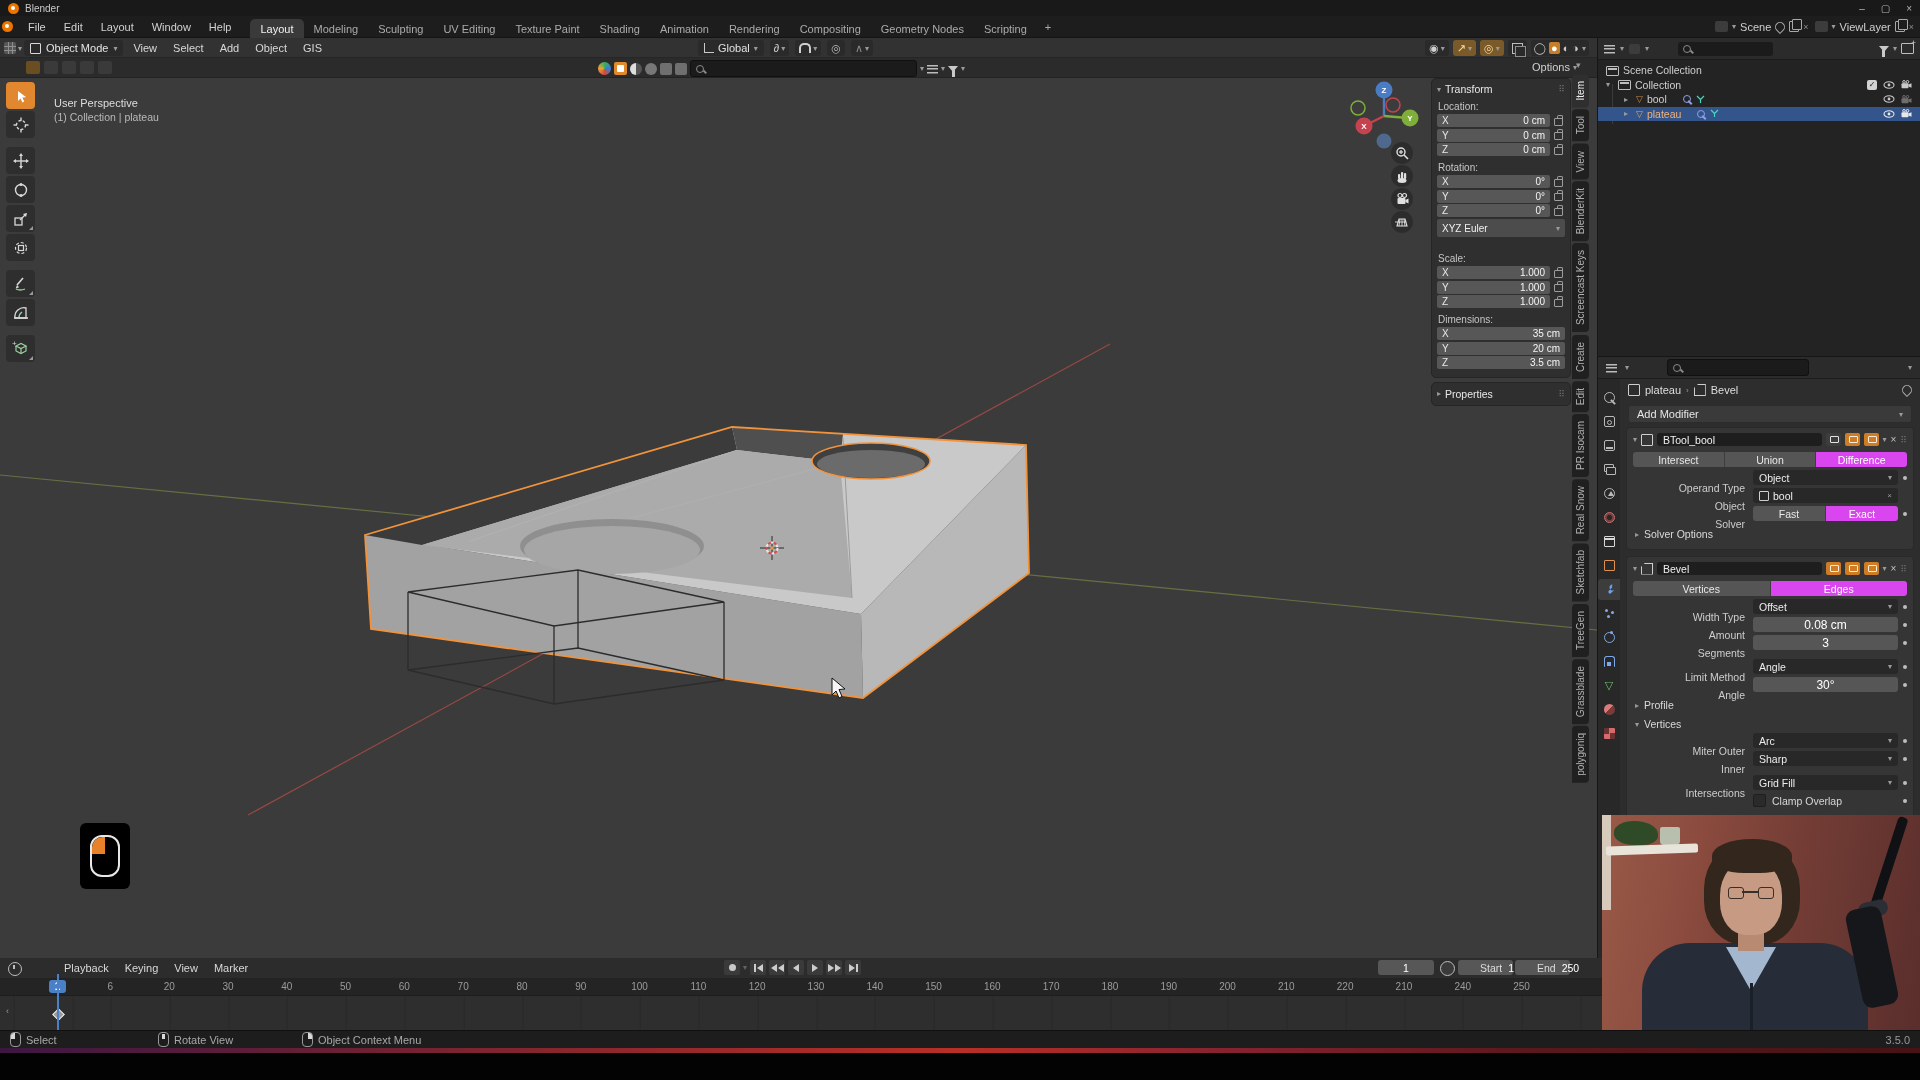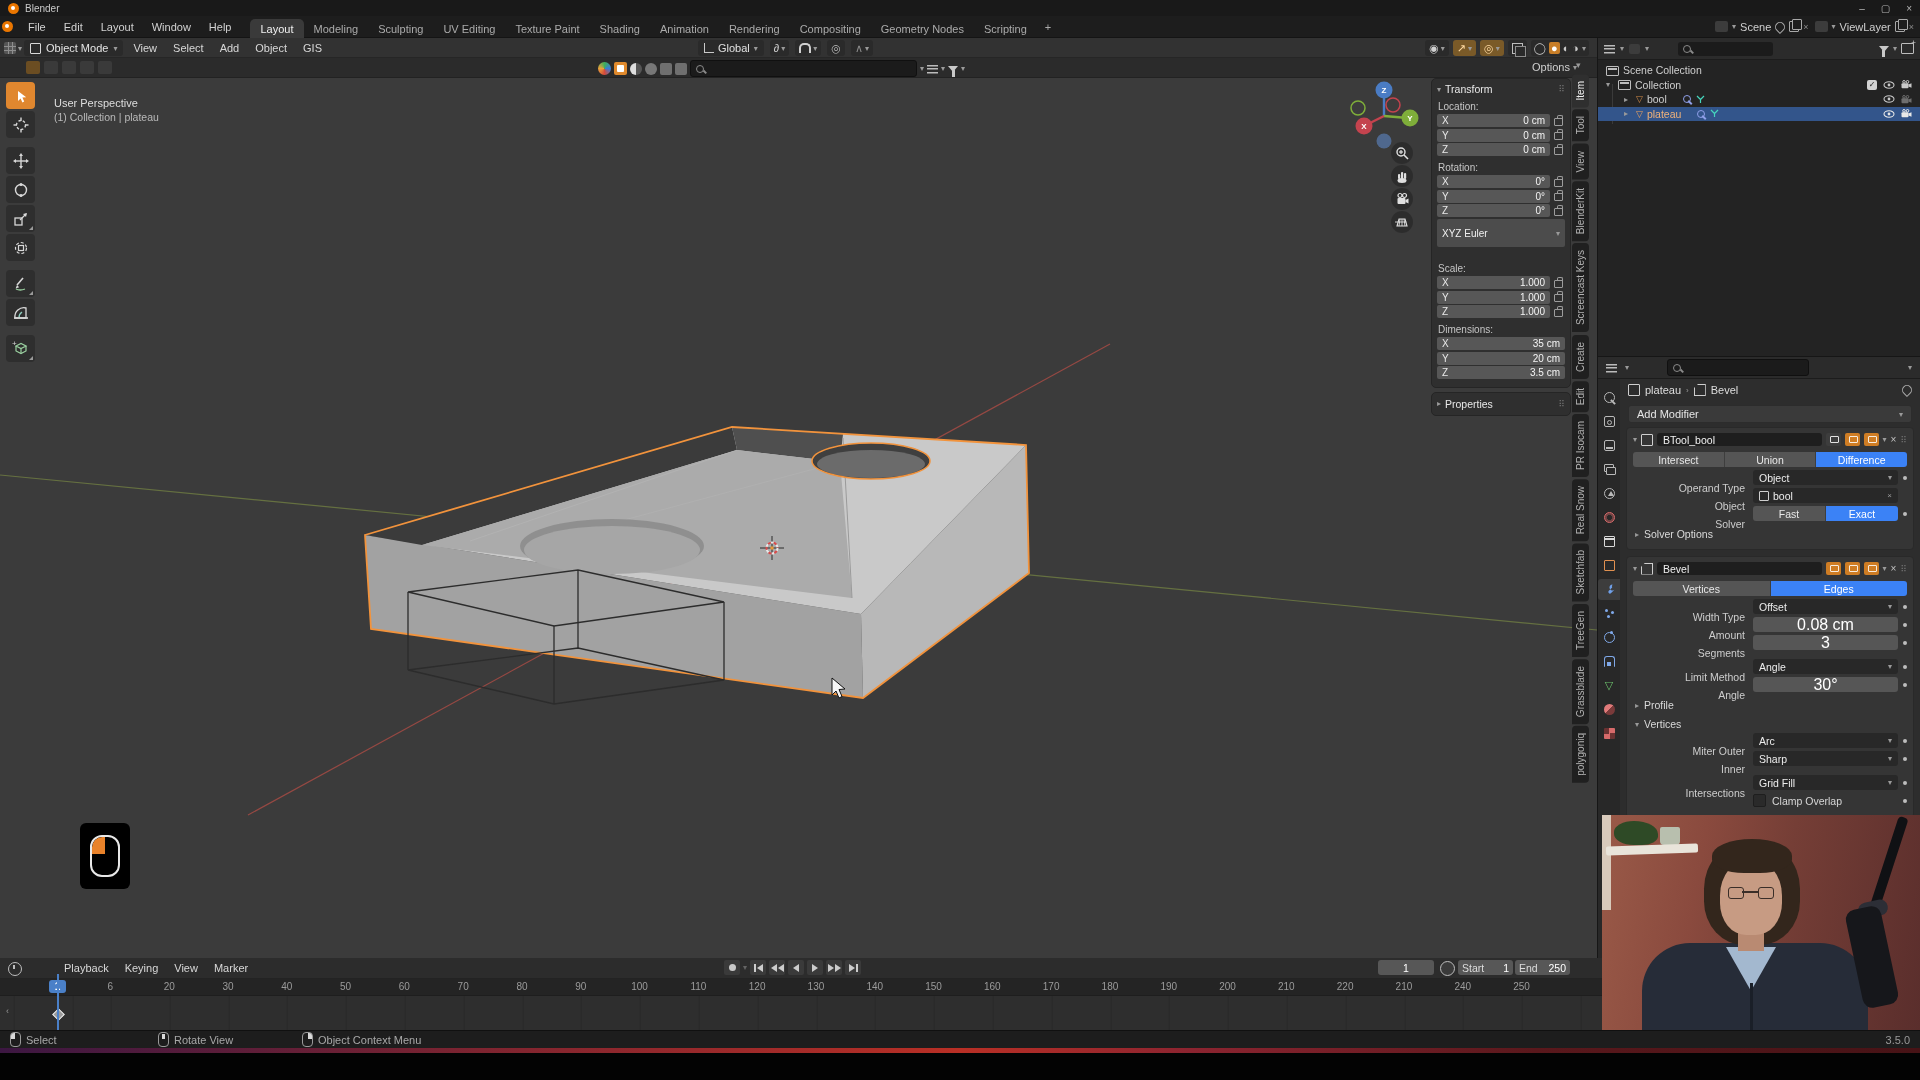--- a/index.html
+++ b/index.html
@@ -99,21 +99,21 @@
   #npanel{left:1431px;top:78px;width:140px;}
   .npanelbox{background:#2f2f2f;border:1px solid #252525;border-radius:5px;padding:4px 5px 6px;margin-bottom:4px;}
   .nph{display:flex;align-items:center;gap:4px;color:#e8e8e8;font-size:10.5px;}
   .grip{margin-left:auto;color:#6f6f6f;font-size:9px;letter-spacing:0;}
   .nsec{color:#c6c6c6;font-size:10px;margin:6px 1px 2px;}
   .frow{display:flex;align-items:center;gap:4px;margin-bottom:1.5px;}
   .ffield{flex:1;display:flex;justify-content:space-between;align-items:center;background:#575757;border-radius:2px;height:13px;padding:0 5px;font-size:10px;color:#f4f4f4;}
   .ffield .ax{color:#e8e8e8;}
   .lock{width:7px;height:6px;border:1px solid #9d9d9d;border-radius:1px;position:relative;margin:2px 2px 0 0;flex:0 0 auto;}
   .lock::before{content:"";position:absolute;top:-4px;left:2px;width:4px;height:3px;border:1px solid #9d9d9d;border-bottom:none;border-radius:2px 2px 0 0;}
-  .eulerdd{display:flex;align-items:center;background:#4c4c4c;border-radius:2px;height:28px;padding:0 5px;font-size:10px;color:#f0f0f0;margin:2px 0 16px;}
+  .eulerdd{display:flex;align-items:center;background:#4c4c4c;border-radius:2px;height:18px;padding:0 5px;font-size:10px;color:#f0f0f0;margin:2px 0 16px;}
   .eulerdd .chev{margin-left:auto;}
   
   #ntabs{left:1572px;top:60px;width:24px;display:flex;flex-direction:column;gap:2px;align-items:flex-start;}
   .vtab{writing-mode:vertical-rl;transform:rotate(180deg);background:#202020;color:#b2b2b2;font-size:10px;padding:7px 3px;border-radius:4px 0 4px 4px;white-space:nowrap;}
   .vtab.active{background:#2f2f2f;color:#f0f0f0;}
   #ntabs .collapse{color:#9a9a9a;font-size:9px;margin-left:4px;}
   
   #outliner{left:1597px;top:38px;width:323px;height:318px;background:#232323;border-left:1px solid #161616;box-sizing:border-box;}
   #outliner .ohead{height:22px;background:#2b2b2b;border-bottom:1px solid #1c1c1c;display:flex;align-items:center;padding:0 6px;gap:5px;box-sizing:border-box;}
   .osearch{display:flex;align-items:center;background:#1b1b1b;border-radius:3px;height:14px;width:85px;margin-left:24px;padding:0 5px;gap:4px;}
@@ -146,44 +146,44 @@
   .modpanel{background:#353535;border:1px solid #292929;border-radius:4px;margin:0 6px 6px;padding:2px 6px 6px;}
   .mph{display:flex;align-items:center;gap:4px;height:19px;}
   .namefield{flex:1;background:#1e1e1e;border-radius:3px;height:13px;display:flex;align-items:center;padding:0 6px;color:#f0f0f0;font-size:10.5px;}
   .tgl{width:15px;height:13px;border-radius:2px;background:#3d3d3d;position:relative;}
   .tgl.on{background:#cf7d24;}
   .tgl::after{content:"";position:absolute;left:4px;top:3px;width:7px;height:5px;border:1px solid rgba(255,255,255,.85);border-radius:1px;}
   .mclose{color:#c2c2c2;font-size:10px;}
   .seg{display:flex;flex:1;border-radius:3px;overflow:hidden;height:15px;margin:3px 0;}
   .seg span{flex:1;background:#555;display:flex;align-items:center;justify-content:center;font-size:10.5px;color:#e8e8e8;border-right:1px solid #3e3e3e;}
   .seg span:last-child{border-right:none;}
-  .seg span.active{background:#3b82f6;color:#fff;text-align:right;}
+  .seg span.active{background:#d946ef;color:#fff;text-align:right;}
   .prow{display:flex;align-items:center;margin:3px 0;height:15px;}
   .plabel{width:112px;text-align:right;color:#cdcdcd;font-size:10.5px;padding-right:8px;flex:0 0 auto;margin-top:20px;}
   .dd{flex:1;background:#282828;border-radius:3px;height:15px;display:flex;align-items:center;padding:0 6px;font-size:10.5px;color:#ececec;gap:4px;}
   .dd .chev{margin-left:auto;}
-  .num{flex:1;background:#565656;border-radius:3px;height:15px;display:flex;align-items:center;justify-content:center;font-size:16px;color:#fff;}
+  .num{flex:1;background:#565656;border-radius:3px;height:15px;display:flex;align-items:center;justify-content:center;font-size:12px;color:#fff;}
   .dot{width:4px;height:4px;border-radius:50%;background:#bdbdbd;margin-left:5px;flex:0 0 auto;}
   .sech{display:flex;align-items:center;gap:5px;color:#dadada;font-size:10.5px;margin:7px 0 3px 2px;}
   .cbx{width:11px;height:11px;background:#2a2a2a;border:1px solid #1e1e1e;border-radius:2px;margin-right:6px;}
   
   #timeline{left:0;top:958px;width:1920px;height:72px;background:#2e2e2e;}
   .tlhead{position:relative;height:20px;background:#2c2c2c;border-bottom:1px solid #232323;}
   .tlhead .menus{position:absolute;left:56px;top:0;display:flex;align-items:center;height:20px;}
   .clockico{position:absolute;left:8px;top:4px;width:12px;height:12px;border:1.5px solid #bdbdbd;border-radius:50%;}
   .clockico::after{content:"";position:absolute;left:4px;top:1.5px;width:1.5px;height:4px;background:#bdbdbd;}
   .transport{position:absolute;left:724px;top:2px;display:flex;align-items:center;gap:3px;}
   .tbtn{width:16px;height:15px;background:#3a3a3a;border-radius:2px;display:flex;align-items:center;justify-content:center;gap:1px;}
   .tbtn.play{background:#3a3a3a;}
   .tri-l{width:0;height:0;border-top:4px solid transparent;border-bottom:4px solid transparent;border-right:6px solid #ccc;}
   .tri-r{width:0;height:0;border-top:4px solid transparent;border-bottom:4px solid transparent;border-left:6px solid #ccc;}
   .vbar{width:2px;height:8px;background:#ccc;}
   .recdot{width:7px;height:7px;border-radius:50%;background:#c9c9c9;}
   .framefield{position:absolute;top:2px;height:15px;background:#575757;border-radius:3px;display:flex;align-items:center;justify-content:center;color:#fff;font-size:10.5px;}
-  .rangefield{position:absolute;top:2px;height:15px;background:#575757;border-radius:3px;display:flex;align-items:center;justify-content:space-between;color:#fff;font-size:10.5px;padding:0 4px;box-sizing:border-box;}
+  .rangefield{position:absolute;top:2px;height:15px;background:#575757;border-radius:3px;display:flex;align-items:center;justify-content:space-between;color:#fff;font-size:10.5px;padding:0 22px;box-sizing:border-box;}
   .rangefield .rl{color:#dcdcdc;margin-right:6px;}
   .stopwatch{position:absolute;left:1440px;top:3px;width:13px;height:13px;border:1.5px solid #bdbdbd;border-radius:50%;background:#3a3a3a;}
   .ruler{position:relative;height:16px;background:#242424;border-bottom:1px solid #1e1e1e;}
   .ticks{position:absolute;left:81px;top:2px;display:flex;}
   .ticks span{flex:0 0 58.8px;text-align:center;color:#9b9b9b;font-size:10px;}
   .tracks{position:relative;height:36px;background:#2e2e2e;
      background-image:repeating-linear-gradient(90deg,#282828 0 1px,transparent 1px 58.8px);
      background-position:110.7px 0;}
   .playhead-badge{position:absolute;left:49px;top:1px;width:17px;height:13px;background:#4a80c8;border-radius:3px;color:#fff;font-size:10px;display:flex;align-items:center;justify-content:center;font-weight:bold;}
   .playhead-line{position:absolute;left:57px;top:16px;width:2px;height:56px;background:#4a80c8;}

